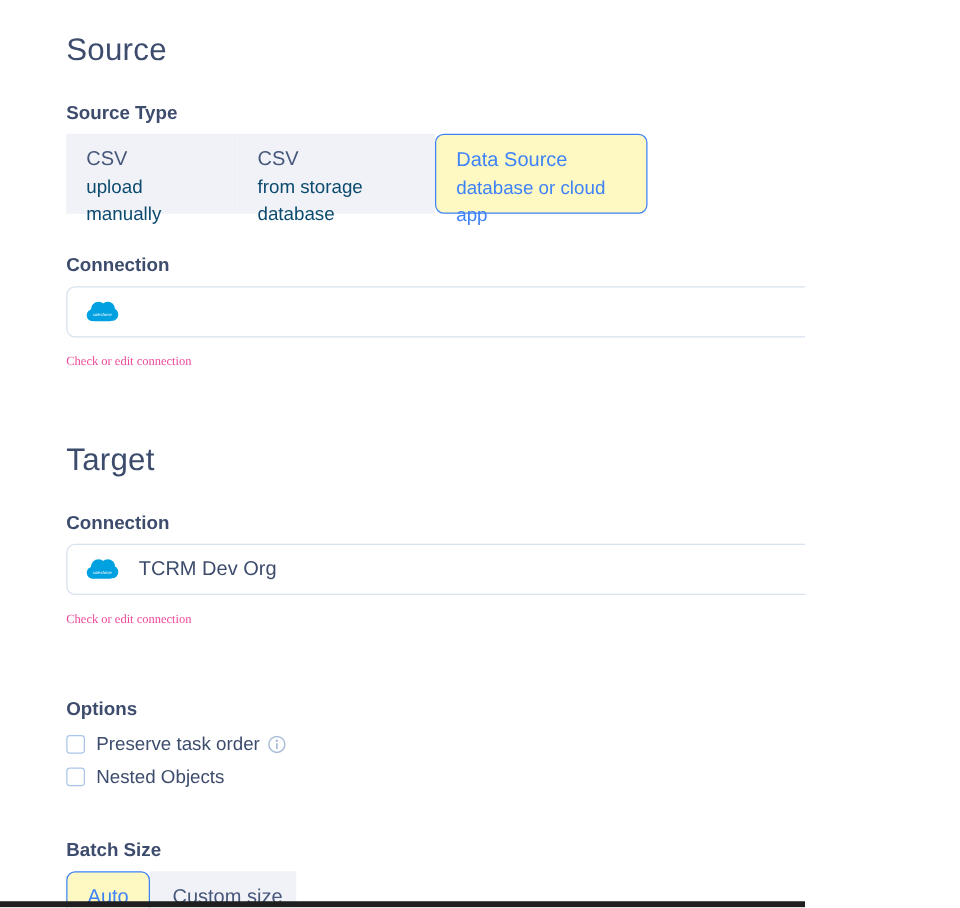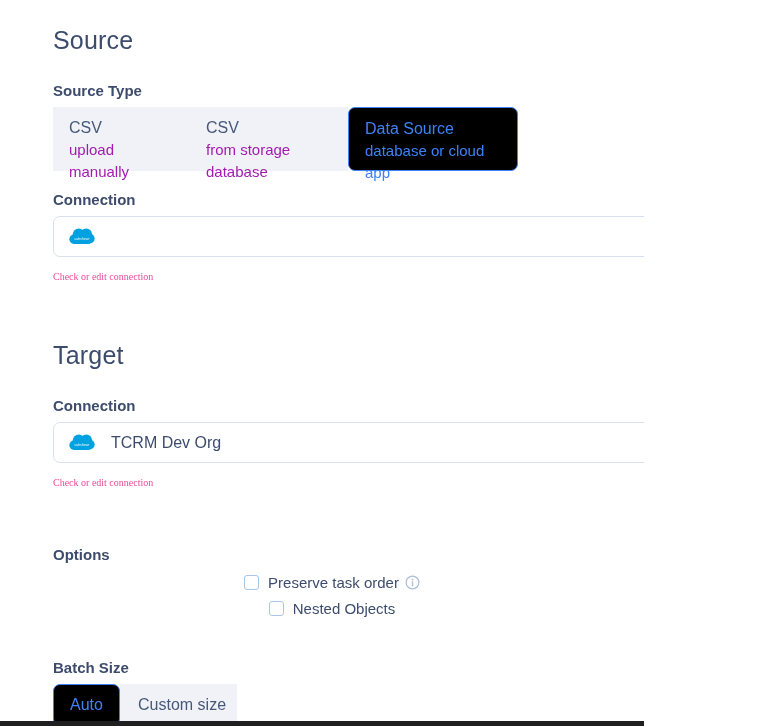--- a/index.html
+++ b/index.html
@@ -6,46 +6,46 @@
   html,body { background:#fff; }
   body { font-family:"Liberation Sans", sans-serif; }
   .page { position:relative; width:644px; height:726px; background:#ffffff; overflow:hidden; }
   .content { padding:26px 33px 0 53px; }
 
   h1.section-title { font-size:25px; font-weight:400; color:#3d4c6d; letter-spacing:.2px; margin:0 0 27px 0; }
   .group-label { font-size:15px; font-weight:700; color:#3d4c6d; margin-bottom:8px; }
 
   
   .segmented { display:flex; align-items:stretch; }
-  .segmented.source-type { height:64px; margin-bottom:20px; }
+  .segmented.source-type { height:64px; margin-bottom:33px; }
   .segment { background:#f0f2f7; color:#46577a; cursor:pointer; }
-  .segment.selected { background:#000000; border:1.5px solid #3e82f7; border-radius:7px; color:#3e82f7; }
+  .segment.selected { background:#fef9c3; border:1.5px solid #3e82f7; border-radius:7px; color:#3e82f7; }
   .source-type .segment { padding:9px 16px 0 16px; }
   .source-type .seg-1 { width:137px; }
   .source-type .seg-2 { width:158px; }
   .source-type .seg-3 { width:170px; }
   .seg-title { font-size:16px; line-height:23px; }
-  .seg-sub { font-size:15px; line-height:22px; color:#a21caf; }
+  .seg-sub { font-size:15px; line-height:22px; color:#0c4a6e; }
   .segment.selected .seg-title, .segment.selected .seg-sub { color:#3e82f7; }
 
   
   .select-box { position:relative; display:flex; align-items:center; width:682px; height:41px;
     border:1px solid #d8e1ee; border-radius:7px; background:#fff; padding:0 14px; cursor:pointer; margin-bottom:9px; }
   .sf-logo { width:27px; height:19px; margin-right:16px; flex:0 0 auto; }
   .select-value { font-size:16px; color:#3d4c6d; }
   .chevron { position:absolute; right:14px; top:17px; }
 
   .link { display:inline-block; font-size:10px; color:#ec4899; text-decoration:none; cursor:pointer;font-family:Liberation Serif, serif; }
 
   .field-connection { margin-bottom:0; }
   .spacer-to-target { height:57px; }
   .spacer-to-options { height:56px; }
 
   
-  .check-row { display:flex; align-items:center; height:26px; cursor:pointer;justify-content:center; }
+  .check-row { display:flex; align-items:center; height:26px; cursor:pointer; }
   .checkbox { width:15px; height:15px; border:1px solid #a9c6ea; border-radius:3px; background:#fff; margin-right:9px; flex:0 0 auto; }
   .check-label { font-size:15px; color:#3d4c6d; }
   .info-icon { margin-left:6px; display:inline-flex; }
 
   
   .batch-wrap { margin-top:38px; }
   .segmented.batch { height:42px; margin-top:2px; }
   .batch .seg-auto { width:67px; display:flex; align-items:center; justify-content:center; font-size:16px; }
   .batch .seg-custom { width:117px; display:flex; align-items:center; padding-left:18px; font-size:16px; color:#46577a; }
 

